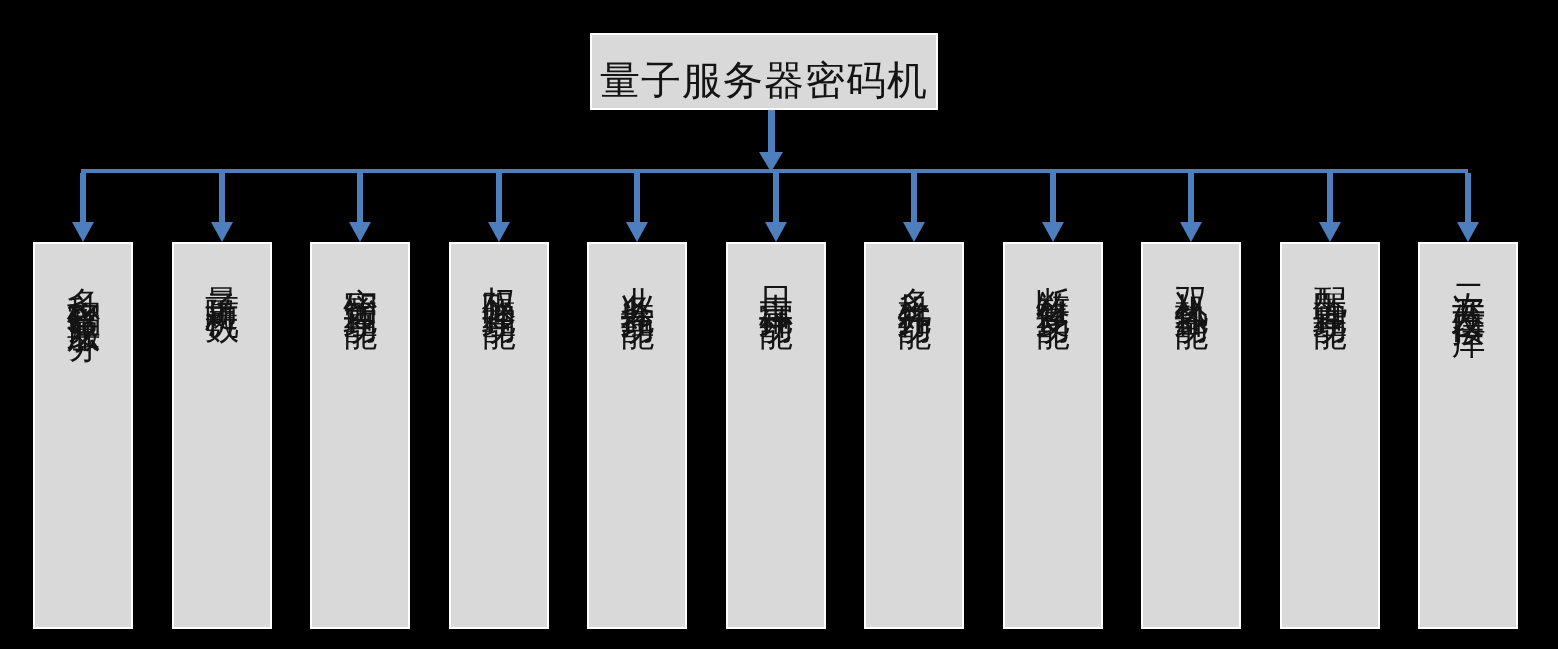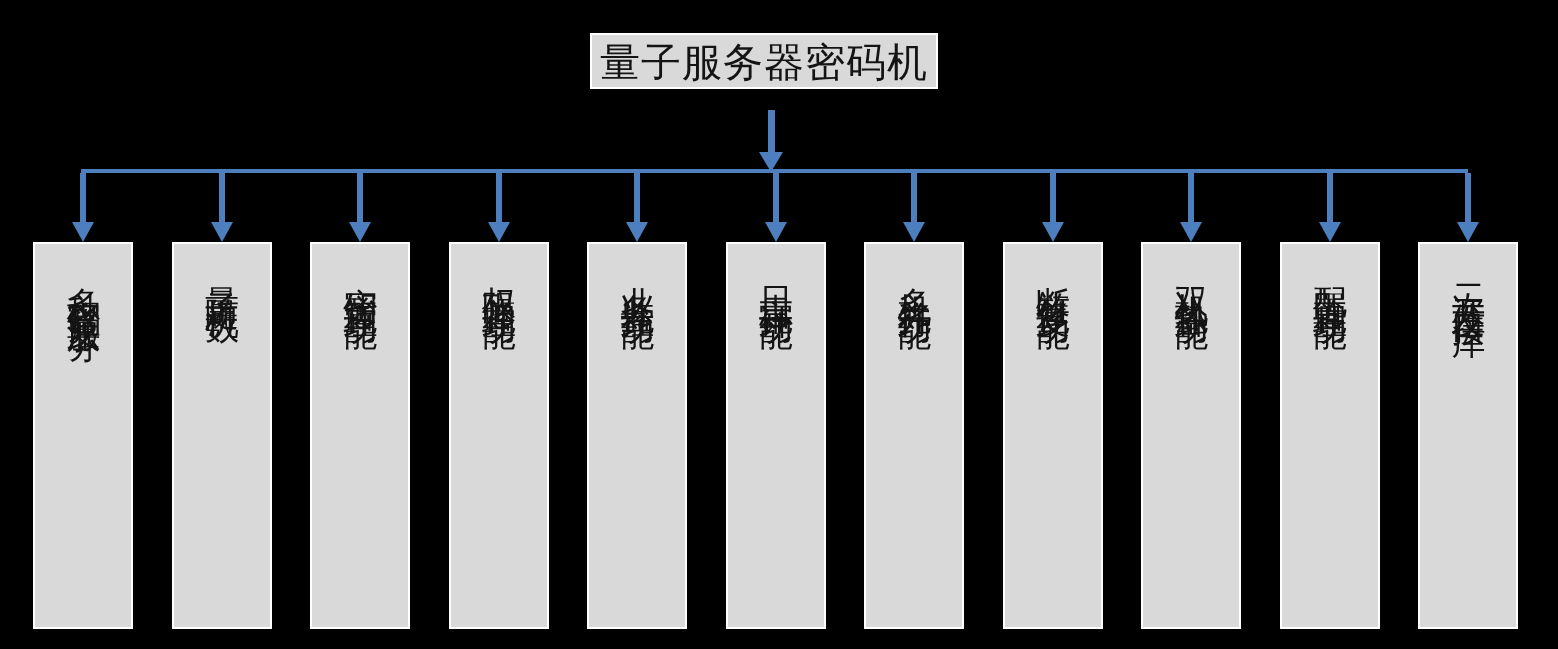--- a/index.html
+++ b/index.html
@@ -19,24 +19,24 @@
     position: relative;
     width: 1558px; height: 649px;
     background: var(--background);
     overflow: hidden;
   }
 
   
   .root-box {
     position: absolute;
     left: 590px; top: 33px;
-    width: 348px; height: 56px;
+    width: 348px; height: 77px;
     background: var(--box-fill);
     border: 2px solid var(--box-border);
-    display: flex; align-items: flex-start; justify-content: center;
+    display: flex; align-items: flex-end; justify-content: center;
   }
   .root-label {
     font-size: 40px;
     letter-spacing: 1px;
     color: var(--text);
     white-space: nowrap;
   }
 
   
   .root-arrow {

